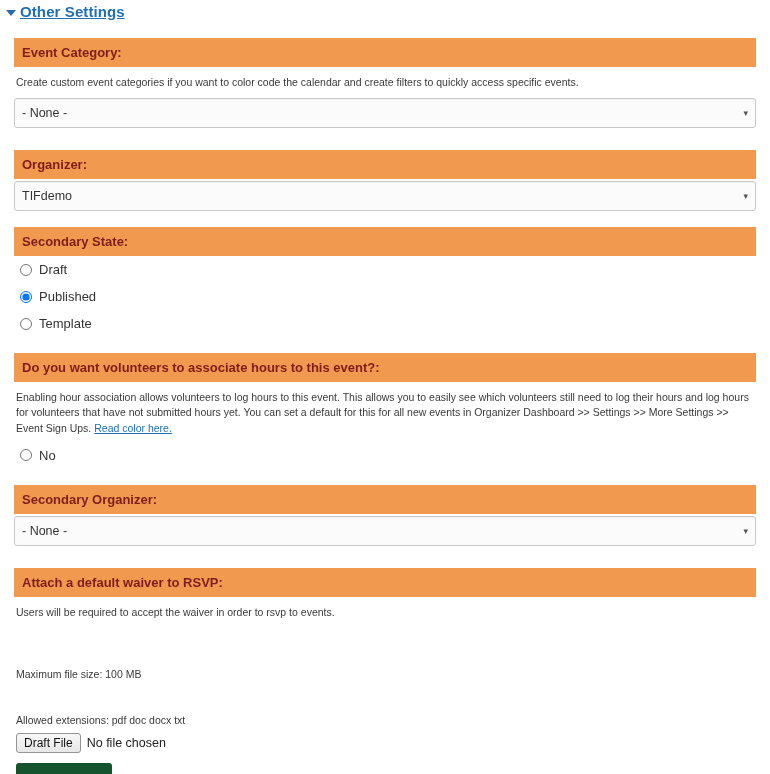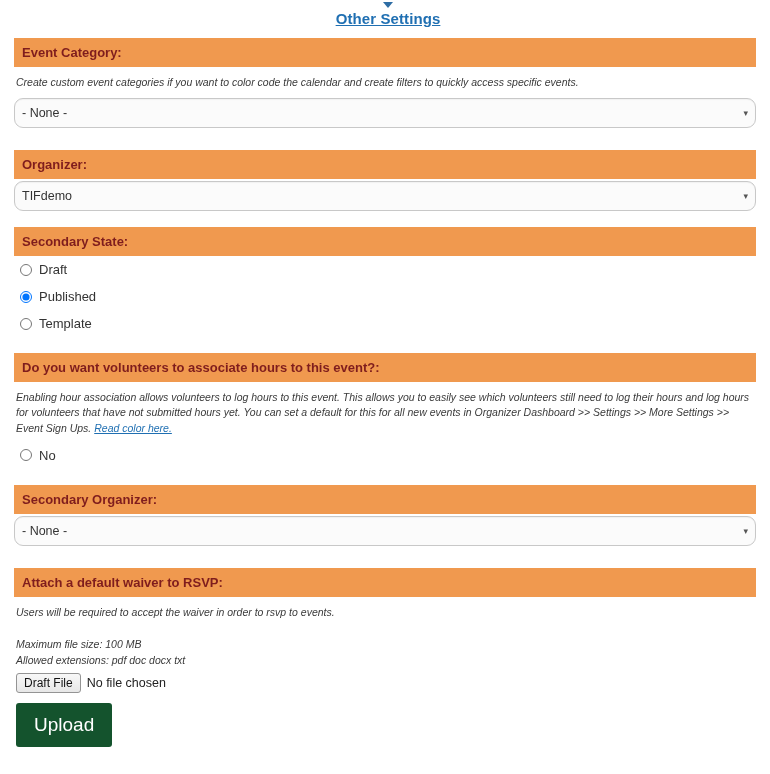--- a/index.html
+++ b/index.html
@@ -22,21 +22,20 @@
     box-sizing: border-box;
   }
   
   .section-toggle {
     display: flex;
     align-items: center;
     gap: 4px;
     padding: 0 0 0 6px;
     margin: 0;
     height: 22px;
-    flex-direction: column;
   }
   .caret {
     width: 0;
     height: 0;
     border-left: 5px solid transparent;
     border-right: 5px solid transparent;
     border-top: 6px solid #2e6da4;
     position: relative;
     top: 2px;
   }
@@ -57,21 +56,20 @@
     background: #f0994f;
     color: #7f1d1d;
     font-weight: bold;
     font-size: 13px;
     padding: 7px 8px 7px 8px;
     box-sizing: border-box;
     margin: 0;
   }
   .helptext {
     font-size: 10.5px;
-    font-style: italic;
     color: #3a3a3a;
     line-height: 1.45;
     padding: 8px 2px 6px 2px;
   }
   .helptext a {
     color: #1f6fb2;
     text-decoration: underline;
   }
 
   .select-wrap {
@@ -80,21 +78,21 @@
   }
   select.styled {
     -webkit-appearance: none;
     -moz-appearance: none;
     appearance: none;
     width: 100%;
     height: 30px;
     padding: 4px 22px 4px 7px;
     box-sizing: border-box;
     border: 1px solid #c8c8c8;
-    border-radius: 9px;
+    border-radius: 3px;
     background: #fbfbfb;
     color: #333333;
     font-family: "Liberation Sans", sans-serif;
     font-size: 12.5px;
     box-shadow: 0 1px 1px rgba(0,0,0,0.04) inset;
   }
   .select-arrow {
     position: absolute;
     right: 8px;
     top: 50%;
@@ -114,24 +112,24 @@
     color: #333333;
   }
   .radio-row input[type="radio"] {
     margin: 0;
     width: 12px;
     height: 12px;
   }
 
   .file-meta {
     font-size: 10.5px;
-    font-style: italic;
     color: #3a3a3a;
     line-height: 1.55;
     padding-left: 2px;
+    margin-top: 30px;
   }
   .file-row {
     display: flex;
     align-items: center;
     gap: 6px;
     padding: 4px 0 0 2px;
     font-size: 12.5px;
     color: #222222;
   }
   .file-btn {

